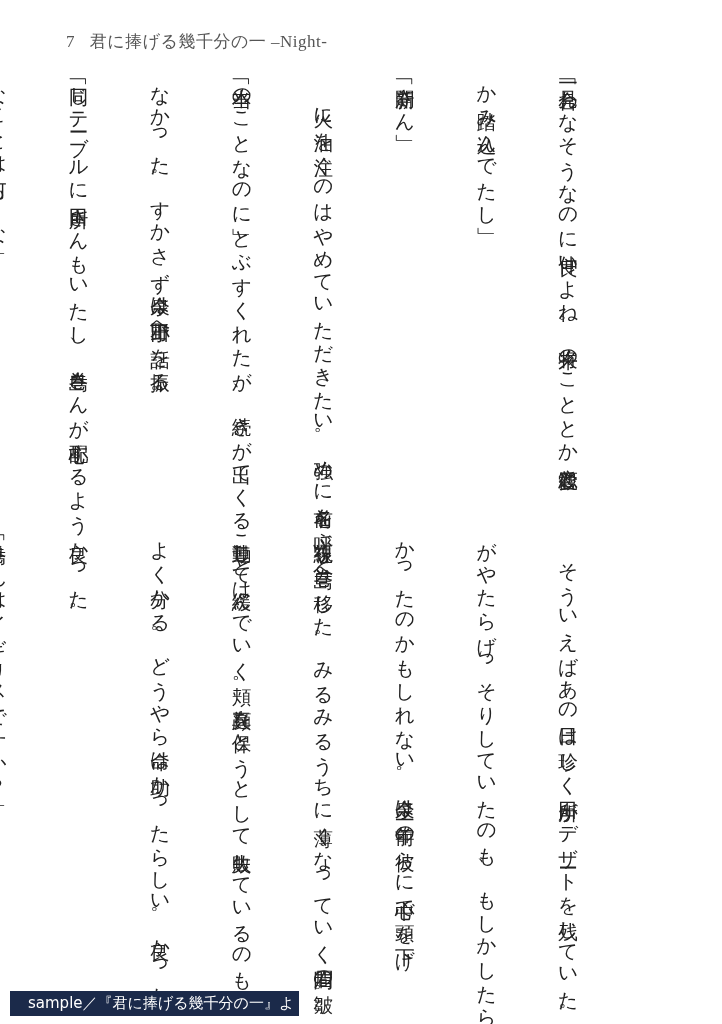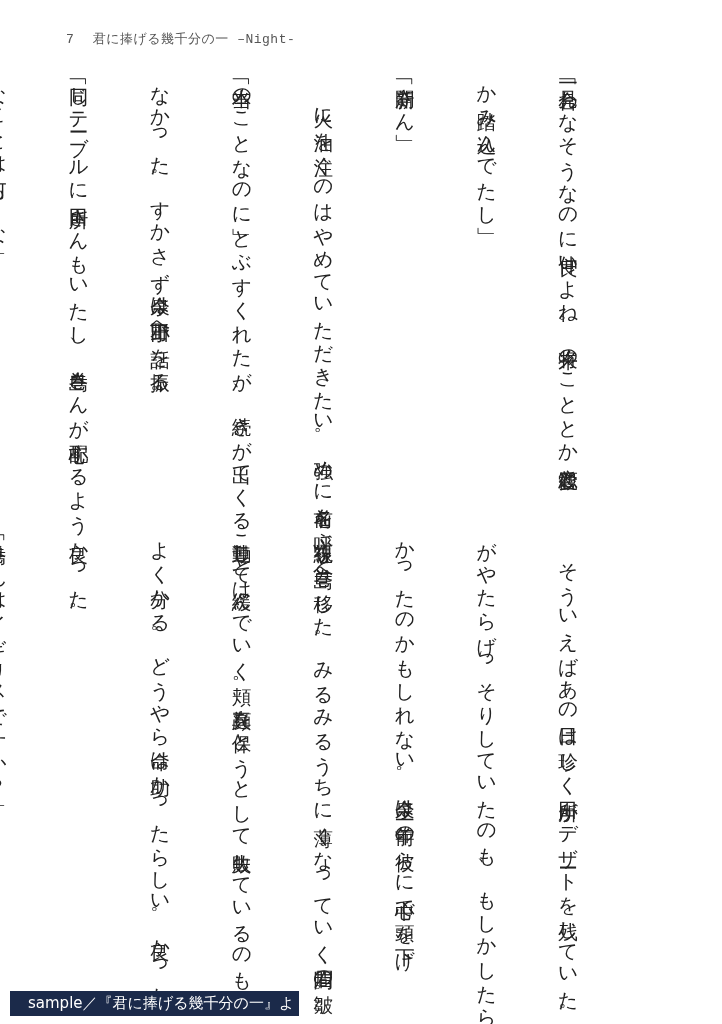--- a/index.html
+++ b/index.html
@@ -1,19 +1,19 @@
 <!DOCTYPE html>
 <html><head>
 <meta charset="utf-8">
 <style>
   html, body { margin:0; padding:0; background:#ffffff; }
   body { width:722px; height:1024px; position:relative; overflow:hidden;
          font-family:"DejaVu Serif", "Liberation Serif", serif; color:#222; }
-  .running-head { position:absolute; left:66px; top:30px; font-size:13px; color:#555;
-                  font-family:Liberation Mono, monospace; letter-spacing:0.5px; }
+  .running-head { position:absolute; left:66px; top:30px; font-size:17px; color:#555;
+                  font-family:Liberation Serif, serif; letter-spacing:0.5px; }
   .running-head .num { margin-right:10px; }
   .block { position:absolute; writing-mode:vertical-rl; font-size:19.6px;
            line-height:27.2px; letter-spacing:1.1px; white-space:pre; }
   .block.top { right:86px; top:72px; height:430px; }
   .block.bottom { right:86px; top:528px; height:430px; }
   .col { display:block; }
   .banner { position:absolute; left:10px; top:991px; width:289px; height:25px;
             background:#1b2a4a; color:#ffffff; font-size:15px; line-height:25px;
             font-family:"DejaVu Sans", "Liberation Sans", sans-serif; padding-left:18px; box-sizing:border-box; }
 </style>

